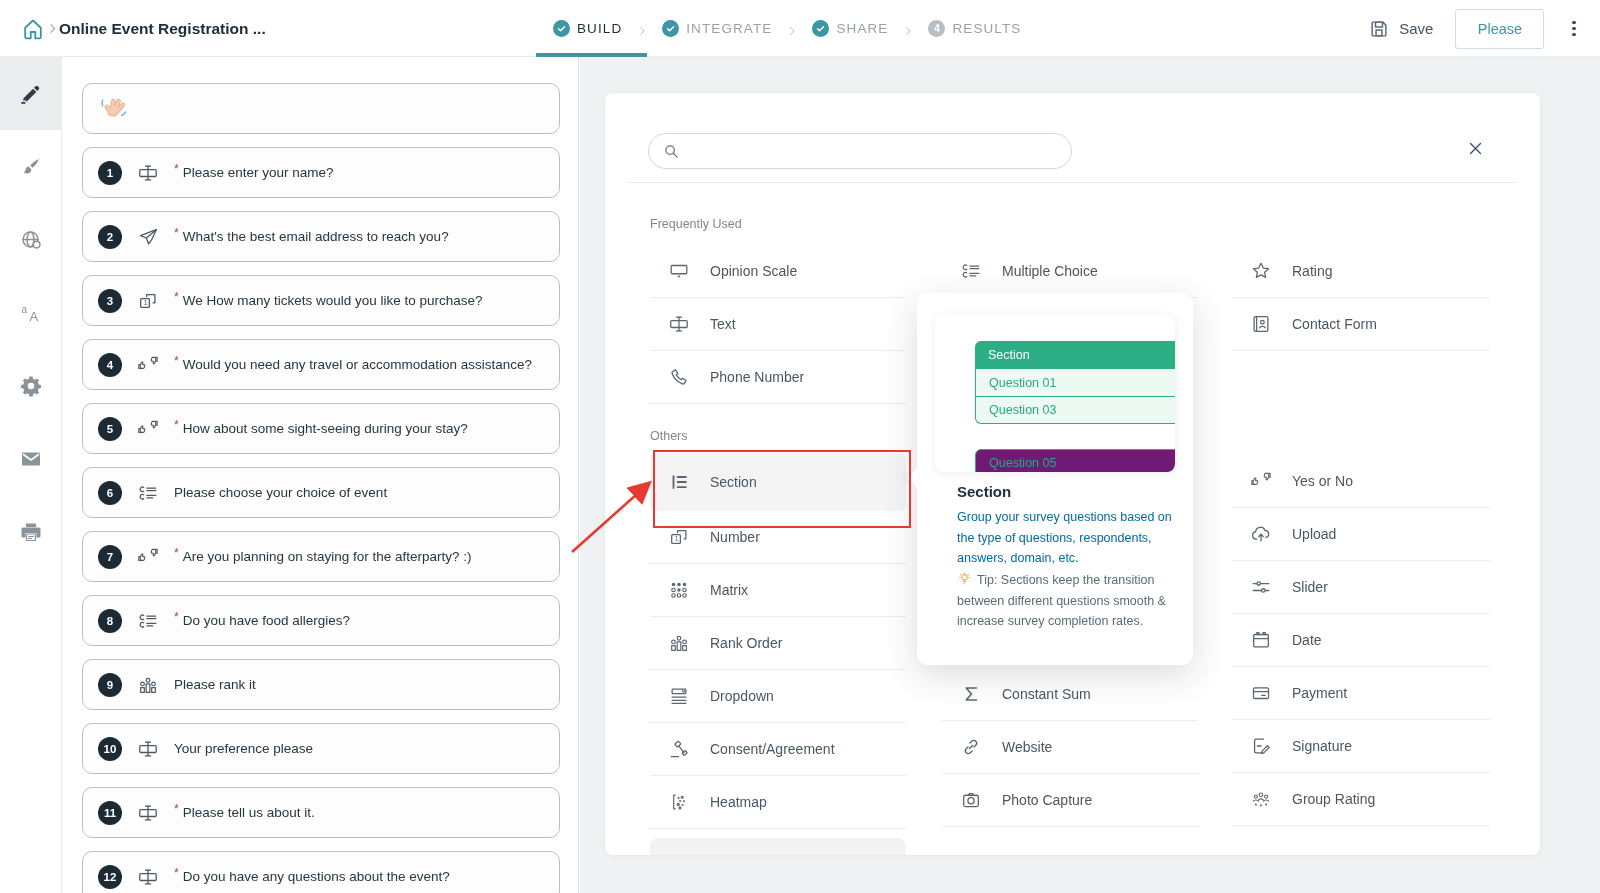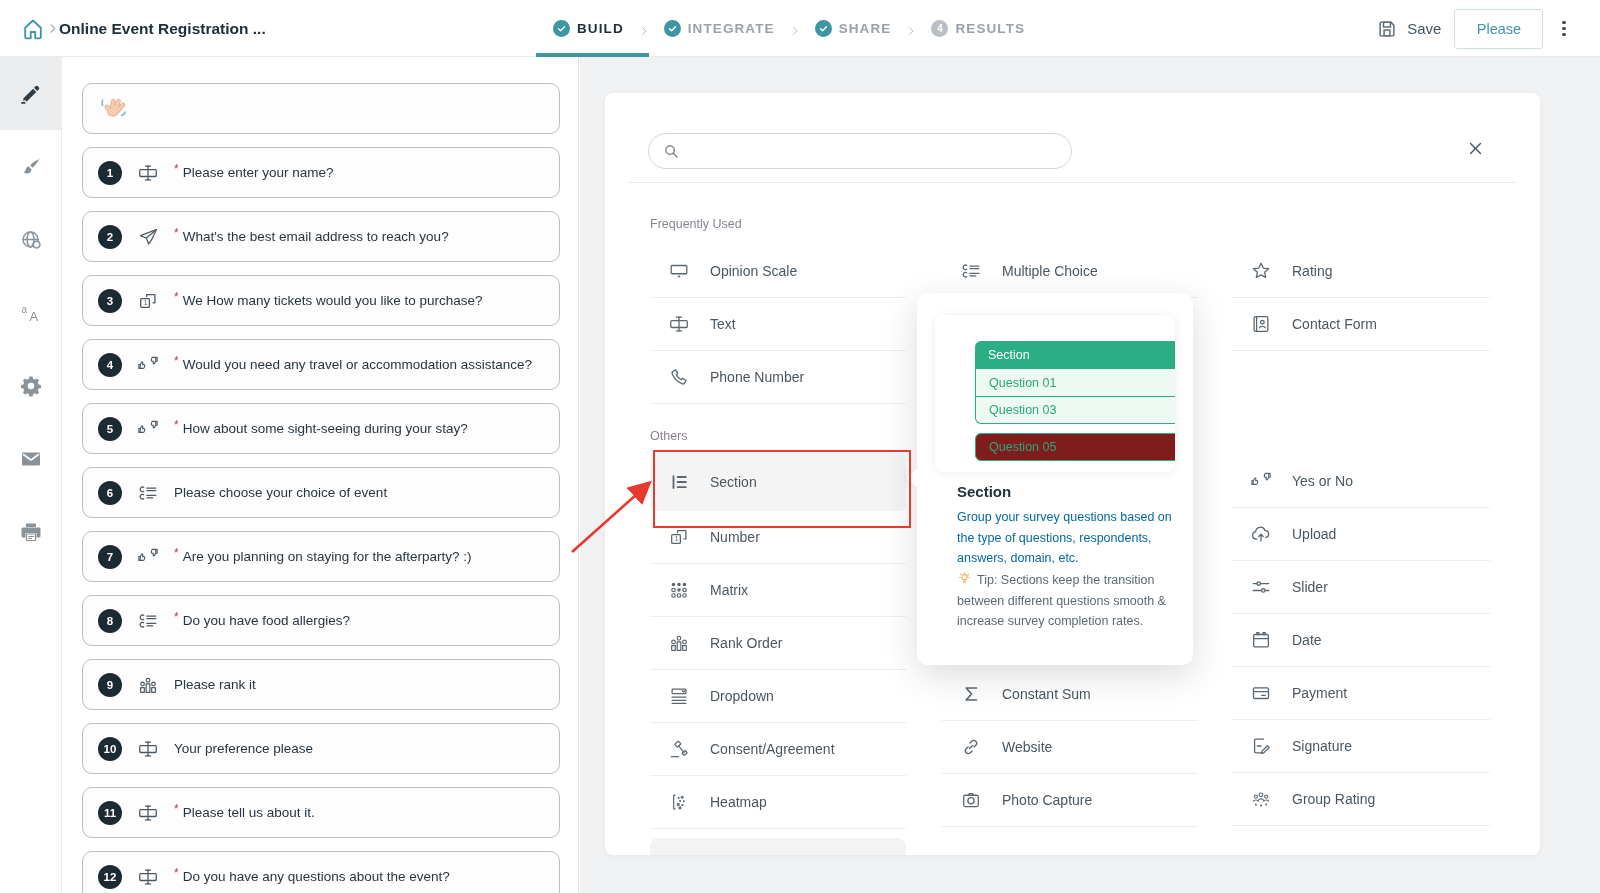--- a/index.html
+++ b/index.html
@@ -12,25 +12,25 @@
     border-bottom:1px solid #e9ebec;z-index:50}
   .hdr-left{position:absolute;left:20px;top:0;height:57px;display:flex;align-items:center;gap:0}
   .home-btn{width:26px;height:26px;color:#3e96a3;cursor:pointer}
   .crumb-chev{width:13px;height:13px;color:#9fa7ac}
   .doc-title{font-size:15.5px;color:#20303a;font-weight:600}
   .steps{position:absolute;left:548px;top:0;height:57px;display:flex;align-items:center}
   .step{display:flex;align-items:center;height:57px;padding:0 5px;position:relative;gap:7px;cursor:pointer}
   .sbadge{width:17px;height:17px;border-radius:50%;background:#3e96a3;display:flex;
     align-items:center;justify-content:center;flex:0 0 17px;padding:3px}
   .sbadge.num{background:#b9bfc4;color:#fff;font-size:10px;font-weight:bold;padding:0}
-  .slabel{font-size:13.5px;font-weight:bold;letter-spacing:1.1px;color:#9aa2a8}
+  .slabel{font-size:13.5px;font-weight:normal;letter-spacing:1.1px;color:#9aa2a8}
   .step.active .slabel{color:#1f2d36}
   .step.active::after{content:'';position:absolute;left:-12px;right:-20px;bottom:0;height:4px;background:#3e96a3}
   .step-sep{width:12px;height:12px;color:#b9bfc4;margin:0 9px}
-  .hdr-right{position:absolute;right:28px;top:0;height:57px;display:flex;align-items:center;gap:13px}
+  .hdr-right{position:absolute;right:18px;top:0;height:57px;display:flex;align-items:center;gap:22px}
   .save-btn{display:flex;align-items:center;gap:9px;color:#44545f;font-size:15px;cursor:pointer}
   .save-btn [data-icon]{width:22px;height:22px;color:#5b6b78;display:block}
   .preview-btn{width:89px;height:40px;border:1px solid #cfe0e3;border-radius:3px;background:#fff;
     color:#3e96a3;font-size:14.5px;display:flex;align-items:center;justify-content:center;cursor:pointer}
   .kebab{display:flex;flex-direction:column;gap:2.6px;padding:6px;cursor:pointer}
   .kebab i{width:3.6px;height:3.6px;border-radius:50%;background:#3b4a55}
 
   
   .sidebar{position:absolute;left:0;top:57px;bottom:0;width:62px;background:#fff;border-right:1px solid #e8e9ea;z-index:20}
   .side-cell{width:62px;height:73px;display:flex;align-items:center;justify-content:center;color:#8a9399;cursor:pointer}
@@ -84,22 +84,22 @@
   .pop::before{content:'';position:absolute;left:-7px;top:178px;width:14px;height:14px;background:#fff;
     transform:rotate(45deg);box-shadow:-3px 3px 6px rgba(30,40,50,.05)}
   .prev-card{position:absolute;left:18px;top:22px;width:240px;height:157px;background:#fff;border-radius:8px;
     box-shadow:0 1px 10px rgba(0,0,0,.08);overflow:hidden}
   .prev-head{position:absolute;left:40px;top:26px;right:-10px;height:28px;background:#2bae83;color:#fff;
     font-size:12.5px;display:flex;align-items:center;padding-left:13px;border-radius:6px 0 0 0}
   .prev-block{position:absolute;left:40px;top:54px;right:-10px;border:1.5px solid #2bae83;border-top:none;
     border-radius:0 0 0 6px;background:#edf9f3}
   .prev-row{height:27px;display:flex;align-items:center;padding-left:13px;font-size:12.5px;color:#2aa87c}
   .prev-row + .prev-row{border-top:1.5px solid #2bae83}
-  .prev-single{position:absolute;left:40px;top:118px;right:-10px;height:28px;border:1.5px solid #2bae83;
-    border-radius:6px 0 0 6px;background:#7f1d1d;display:flex;align-items:center;padding-left:13px;
+  .prev-single{position:absolute;left:40px;top:134px;right:-10px;height:28px;border:1.5px solid #2bae83;
+    border-radius:6px 0 0 6px;background:#701a75;display:flex;align-items:center;padding-left:13px;
     font-size:12.5px;color:#2aa87c}
   .pop-title{position:absolute;left:40px;top:190px;font-size:15px;font-weight:bold;color:#24323c}
   .pop-desc{position:absolute;left:40px;top:214px;width:218px;font-size:12.5px;line-height:20.5px;color:#0369a1}
   .pop-tip{position:absolute;left:40px;top:277px;width:220px;font-size:12.5px;line-height:20.5px;color:#5b6b75}
   .tipico{display:inline-block;width:15px;height:15px;color:#f2ae53;vertical-align:-2px;margin-right:5px}
 
   
   .red-box{position:absolute;left:653px;top:450px;width:258px;height:78px;border:2px solid #e8392e;z-index:40}
   .arrow-svg{position:absolute;left:558px;top:455px;width:110px;height:110px;z-index:41}
 </style>

